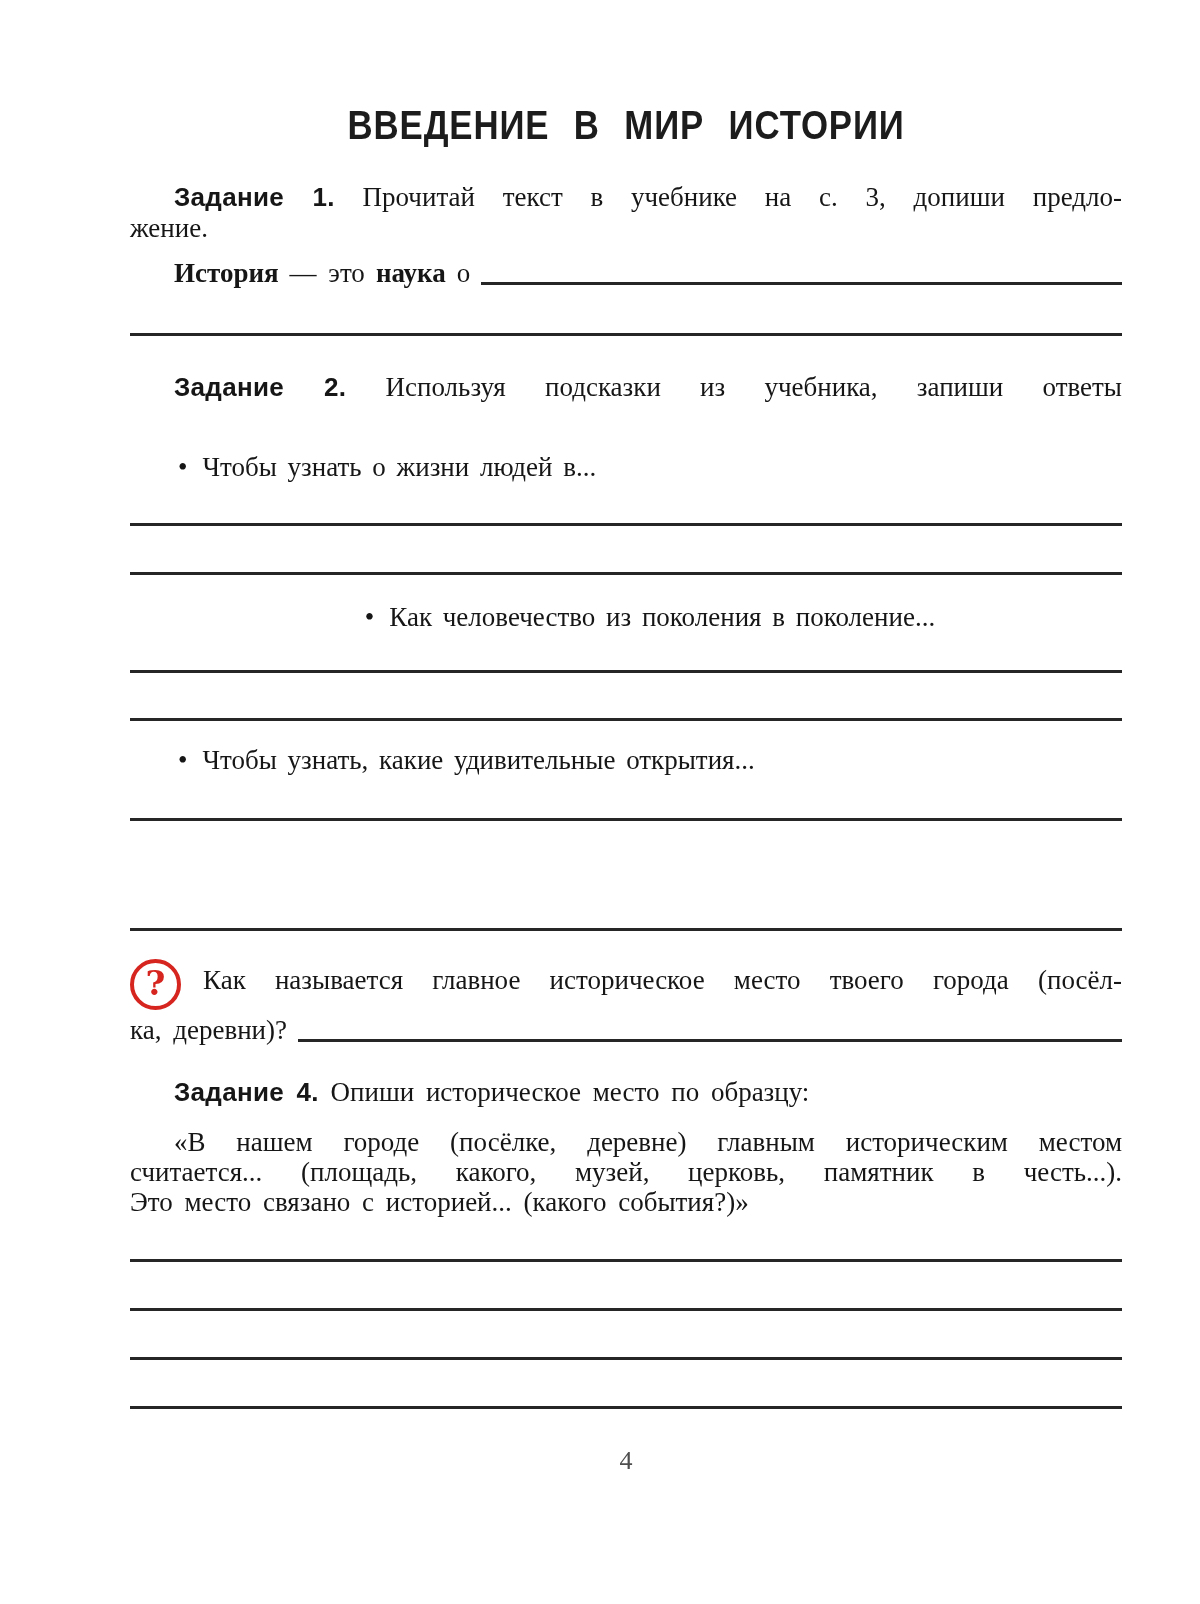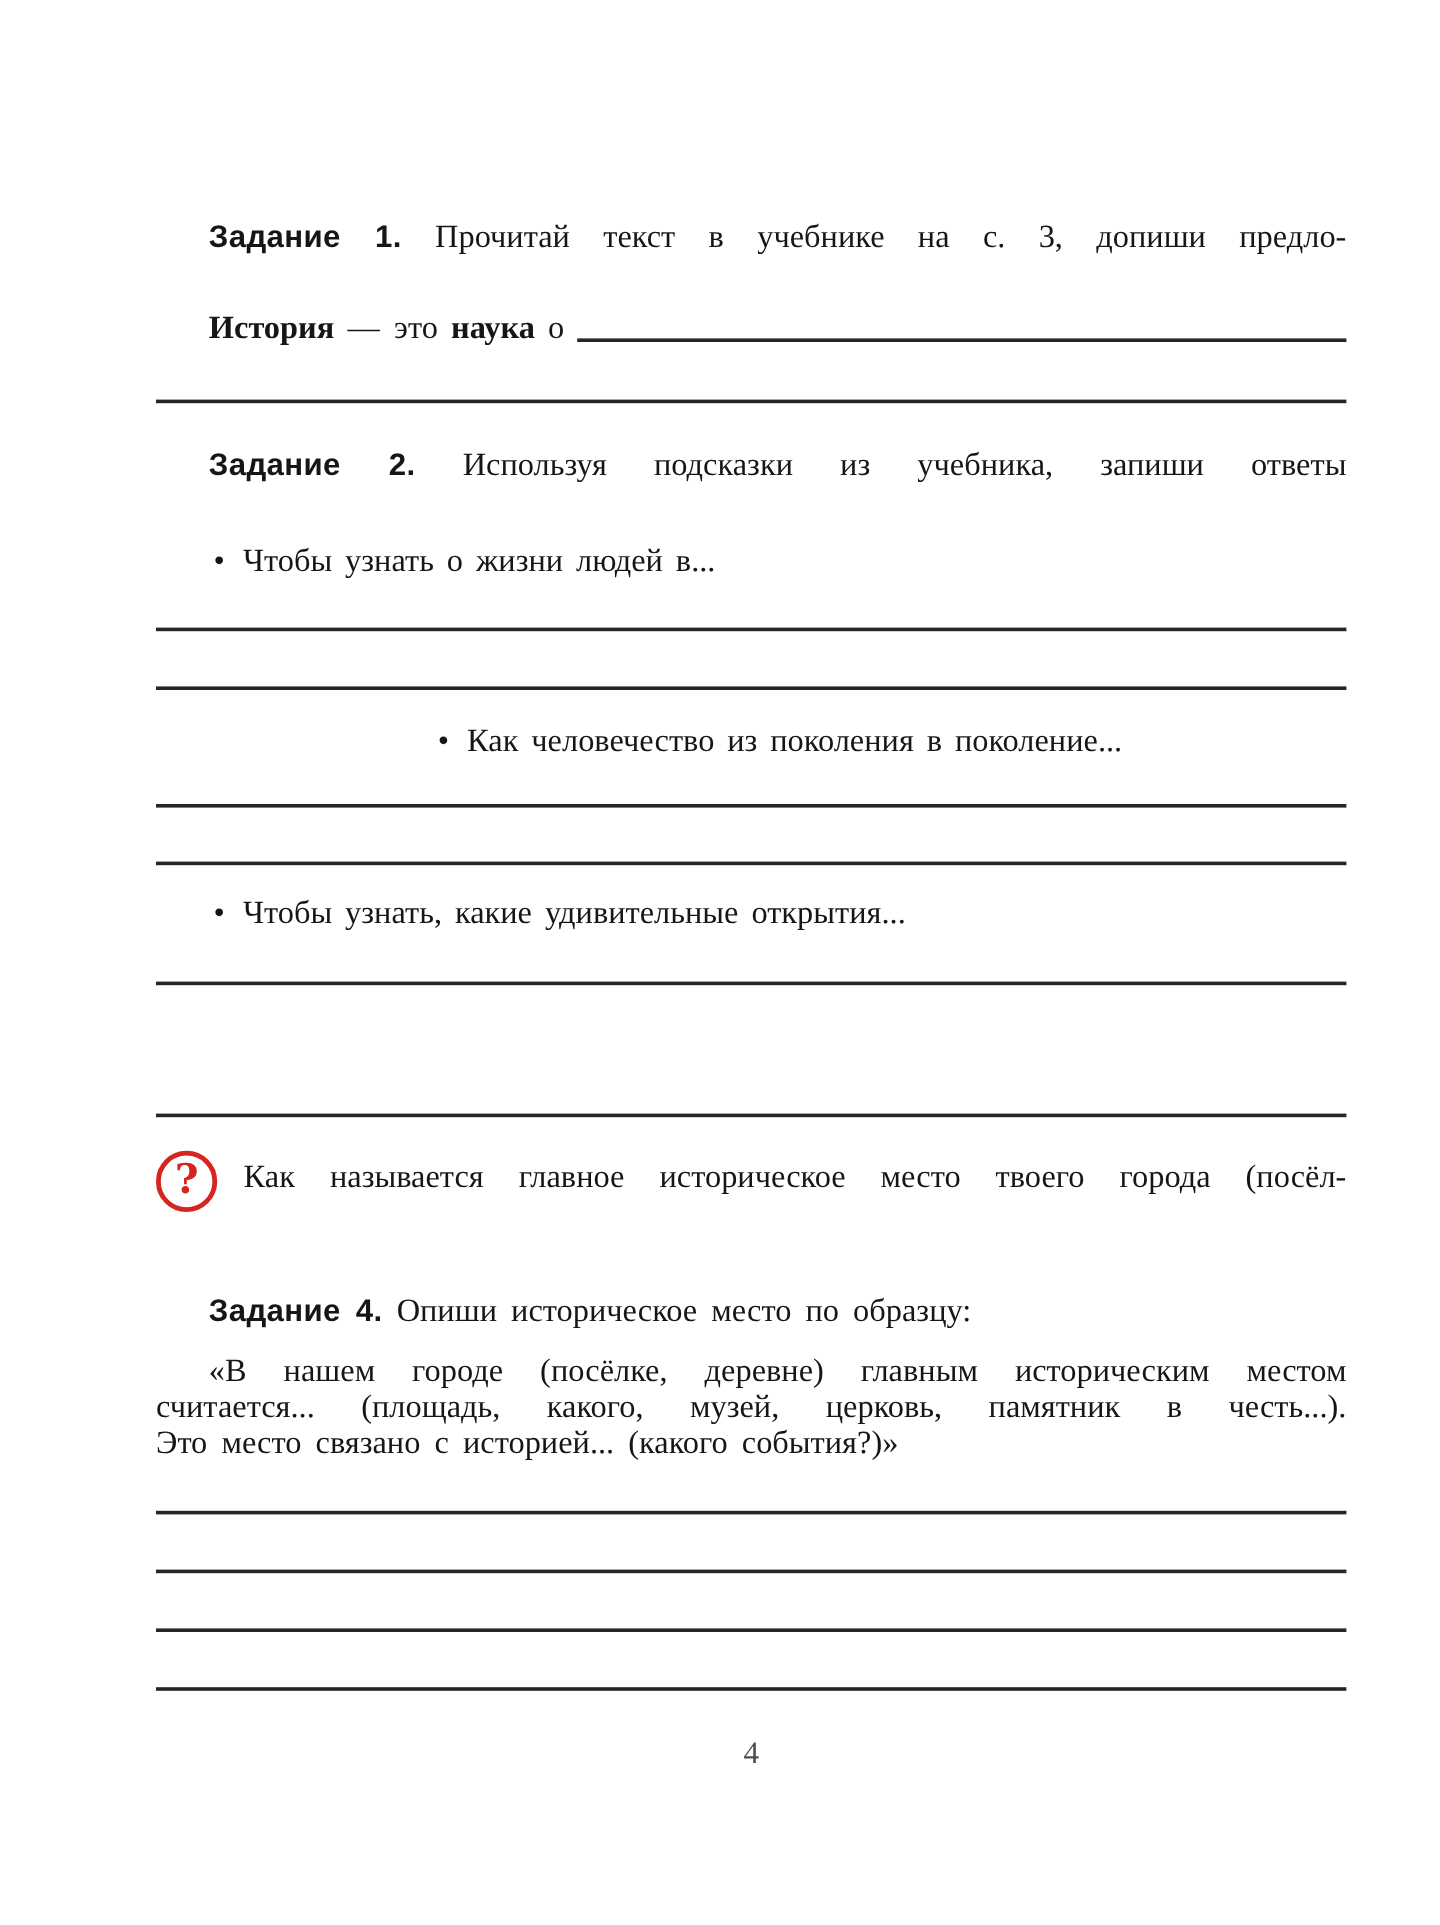--- a/index.html
+++ b/index.html
@@ -65,25 +65,29 @@
     position:absolute;left:130px;top:1444px;width:992px;
     text-align:center;font-size:26px;line-height:34px;color:#4e4e4e;
   }
   b{font-weight:bold;}
 </style>
 </head>
 <body>
 
 <div class="page">
 
+  <div class="title">
+    <span class="title-inner">ВВЕДЕНИЕ В МИР ИСТОРИИ</span>
+  </div>
 
   <div class="row just indent" style="top:180px;">
     <span class="tlabel">Задание 1.</span>
     <span>Прочитай текст в учебнике на с. 3, допиши предло-</span>
   </div>
+  <div class="row" style="top:211px;">жение.</div>
 
   <div class="row fillrow indent" style="top:256px;">
     <b class="w">История</b>
     <span class="w">— это</span>
     <b class="w">наука</b>
     <span class="w">о</span>
     <span class="fill"></span>
   </div>
 
   <div class="hline" style="top:333px;"></div>
@@ -109,20 +113,24 @@
     <span class="dot">•</span><span>Чтобы узнать, какие удивительные открытия...</span>
   </div>
   <div class="hline" style="top:818px;"></div>
 
   <div class="hline" style="top:928px;"></div>
 
   <div class="qicon">
     <span>?</span>
   </div>
   <div class="row just qline1" style="top:963px;">Как называется главное историческое место твоего города (посёл-</div>
+  <div class="row fillrow" style="top:1013px;">
+    <span class="w">ка, деревни)?</span>
+    <span class="fill"></span>
+  </div>
 
   <div class="row indent" style="top:1075px;">
     <span class="tlabel">Задание 4.</span>
     <span>Опиши историческое место по образцу:</span>
   </div>
   <div class="row just indent" style="top:1125px;">«В нашем городе (посёлке, деревне) главным историческим местом</div>
   <div class="row just" style="top:1155px;">считается... (площадь, какого, музей, церковь, памятник в честь...).</div>
   <div class="row" style="top:1185px;">Это место связано с историей... (какого события?)»</div>
 
   <div class="hline" style="top:1259px;"></div>

